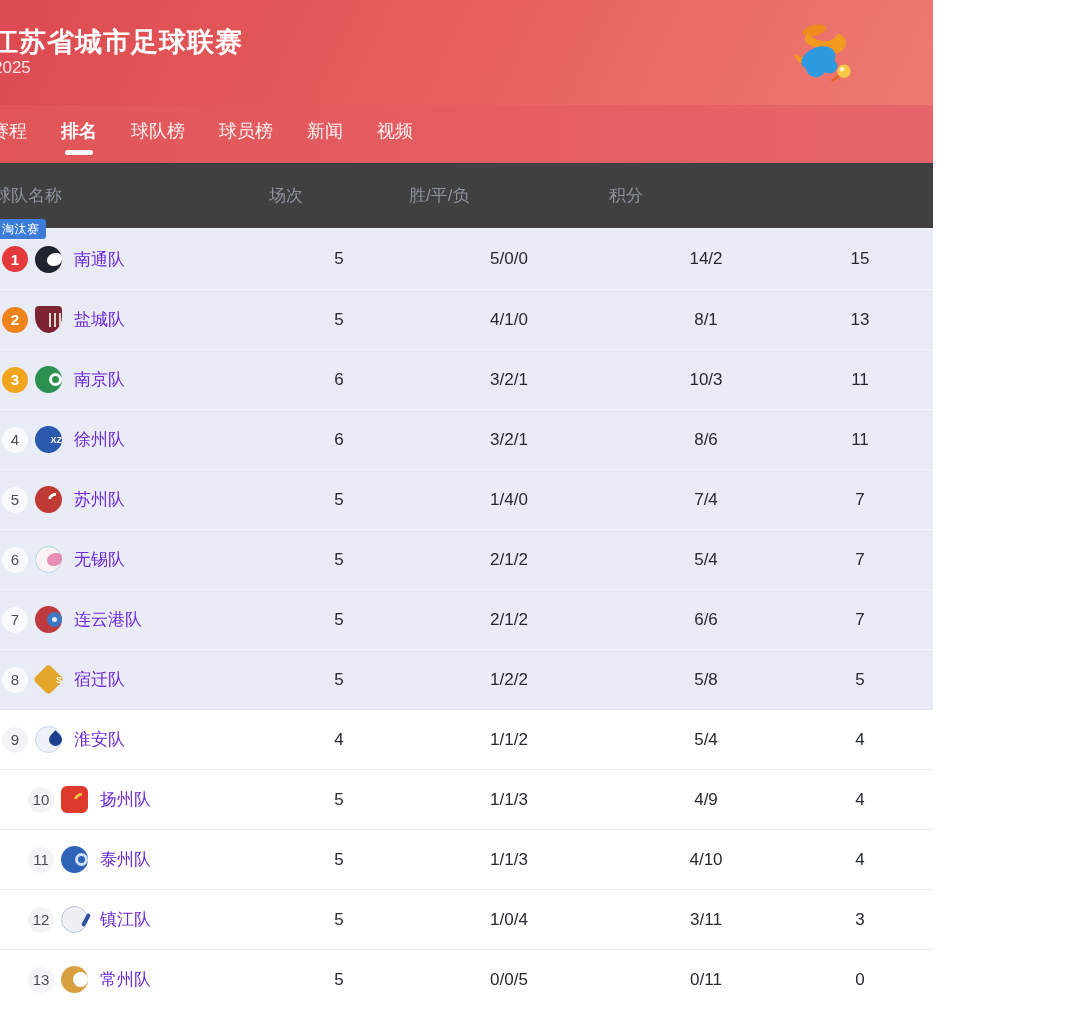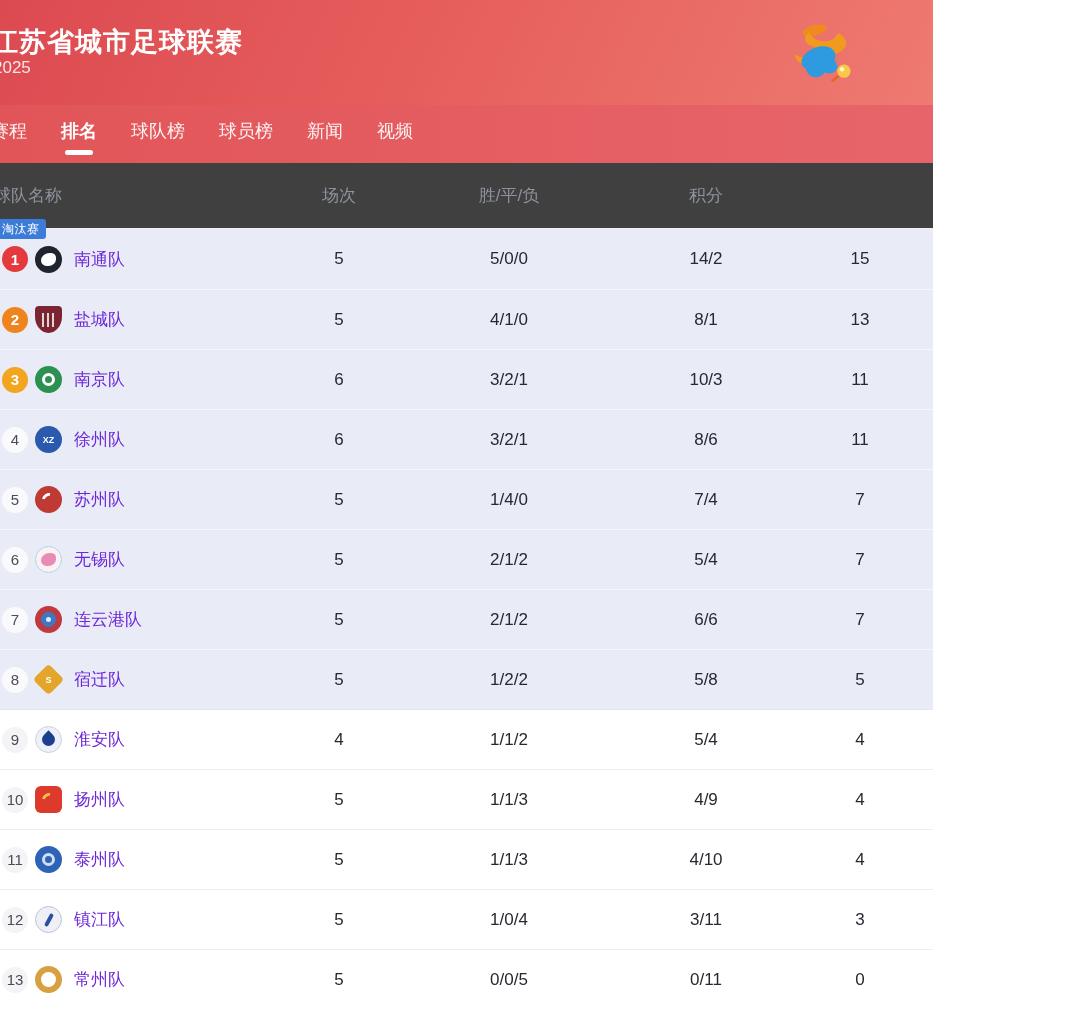--- a/index.html
+++ b/index.html
@@ -27,27 +27,27 @@
   .nav-tab.active { font-weight:bold; color:#fff; }
   .nav-tab.active::after {
     content:""; position:absolute; left:50%; transform:translateX(-50%);
     bottom:2px; width:28px; height:5px; border-radius:3px; background:#fff;
   }
 
   
   .grid-cols { display:grid; grid-template-columns:1fr 140px 200px 194px 114px; padding-right:16px; align-items:center; }
   .thead { height:66px; background:#404040; border-bottom:1px solid #eef0f5; color:#8d929c; font-size:17px; }
   .thead .col-team { margin-left:-6px; }
-  .thead .num-col { text-align:center; }
+  .thead .num-col { }
 
   .row { height:60px; position:relative; font-size:17px; color:#26292f; }
   .row.qualified { background:#e9ecf7; }
   .row.qualified + .row.qualified { border-top:1px solid #f6f7fc; }
   .row.regular { background:#fff; }
-  .row.regular + .row.regular { border-top:1px solid #ededf0; }
+  .row.regular + .row.regular { border-top:1px solid #ededf0;padding-left:26px; }
   .row.qualified + .row.regular { border-top:1px solid #e4e6ef; }
 
   .team-cell { display:flex; align-items:center; padding-left:2px; }
   .rank-badge {
     width:26px; height:26px; border-radius:50%;
     display:flex; align-items:center; justify-content:center;
     font-size:15px; color:#4a4d55; background:rgba(255,255,255,.75); flex:0 0 26px;
   }
   .row.regular .rank-badge { background:#f4f4f6; }
   .rank-badge.top { color:#fff; font-weight:bold; }
@@ -55,21 +55,21 @@
   .num-cell { text-align:center; }
 
   .knockout-badge {
     position:absolute; top:-10px; left:-2px; z-index:3;
     background:#3c7cd9; color:#fff; font-size:12px; line-height:1;
     padding:4px 6px 4px 4px; border-radius:3px; letter-spacing:.5px;
   }
 
   
   .logo { width:27px; height:27px; margin-left:7px; flex:0 0 27px; position:relative;
-          display:flex; align-items:center; justify-content:center; }
+          display:flex; align-items:center; justify-content:flex-end; }
   .logo .base { position:absolute; inset:0; display:flex; align-items:center; justify-content:center; }
   .logo .shape-circle { border-radius:50%; }
   .logo .shape-shield { border-radius:4px 4px 50% 50% / 4px 4px 62% 62%; }
   .logo .shape-square { border-radius:6px; }
   .logo .shape-diamond { border-radius:5px; transform:rotate(45deg) scale(.82); }
   .logo .motif { position:relative; z-index:2; }
   .m-blob { width:15px; height:13px; border-radius:62% 38% 55% 45%; }
   .m-ring { width:13px; height:13px; border-radius:50%; background:transparent !important; border:3px solid; }
   .m-text { font-size:9px; font-weight:bold; letter-spacing:0; }
   .m-dot { width:15px; height:15px; border-radius:50%; display:flex; align-items:center; justify-content:center; }

